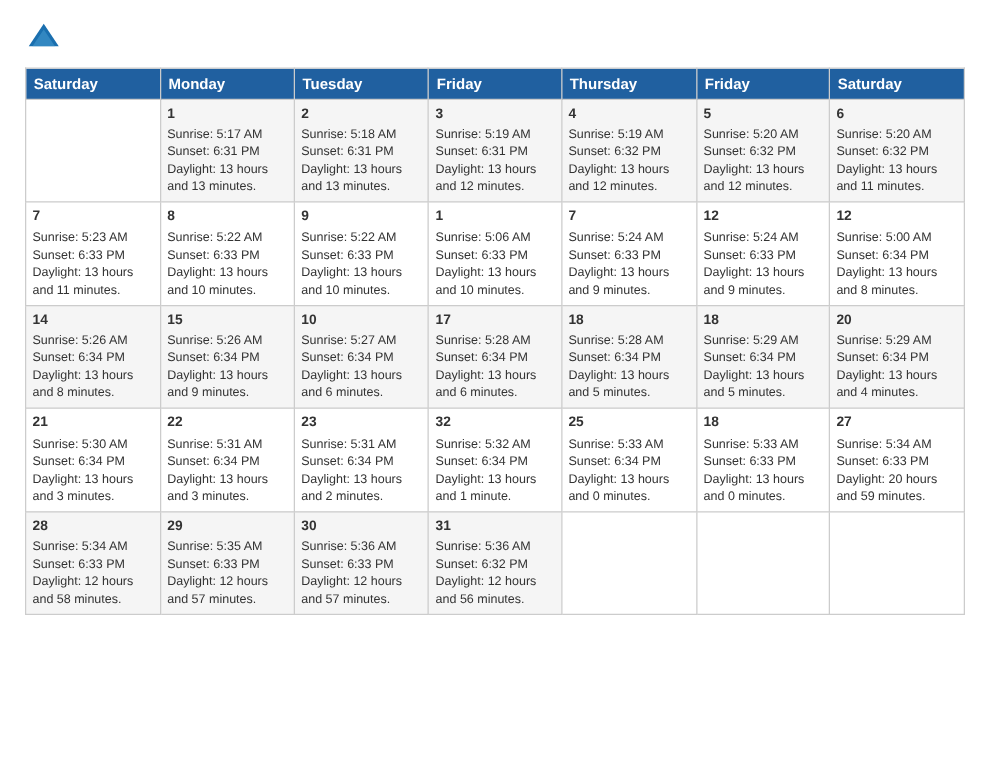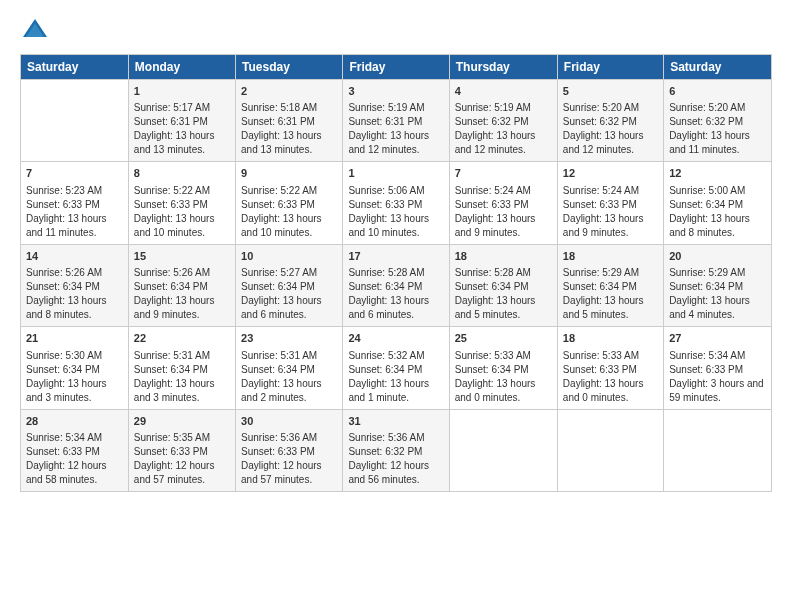--- a/index.html
+++ b/index.html
@@ -218,36 +218,36 @@
           <span>Sunset: 6:34 PM</span><br>
           <span>Daylight: 13 hours and 3 minutes.</span></td>
           <td><span class="day-num">22</span>
           <span>Sunrise: 5:31 AM</span><br>
           <span>Sunset: 6:34 PM</span><br>
           <span>Daylight: 13 hours and 3 minutes.</span></td>
           <td><span class="day-num">23</span>
           <span>Sunrise: 5:31 AM</span><br>
           <span>Sunset: 6:34 PM</span><br>
           <span>Daylight: 13 hours and 2 minutes.</span></td>
-          <td><span class="day-num">24</span>
+          <td><span class="day-num">32</span>
           <span>Sunrise: 5:32 AM</span><br>
           <span>Sunset: 6:34 PM</span><br>
           <span>Daylight: 13 hours and 1 minute.</span></td>
           <td><span class="day-num">25</span>
           <span>Sunrise: 5:33 AM</span><br>
           <span>Sunset: 6:34 PM</span><br>
           <span>Daylight: 13 hours and 0 minutes.</span></td>
           <td><span class="day-num">18</span>
           <span>Sunrise: 5:33 AM</span><br>
           <span>Sunset: 6:33 PM</span><br>
           <span>Daylight: 13 hours and 0 minutes.</span></td>
           <td><span class="day-num">27</span>
           <span>Sunrise: 5:34 AM</span><br>
           <span>Sunset: 6:33 PM</span><br>
-          <span>Daylight: 3 hours and 59 minutes.</span></td>
+          <span>Daylight: 20 hours and 59 minutes.</span></td>
         </tr>
         <tr>
           <td><span class="day-num">28</span>
           <span>Sunrise: 5:34 AM</span><br>
           <span>Sunset: 6:33 PM</span><br>
           <span>Daylight: 12 hours and 58 minutes.</span></td>
           <td><span class="day-num">29</span>
           <span>Sunrise: 5:35 AM</span><br>
           <span>Sunset: 6:33 PM</span><br>
           <span>Daylight: 12 hours and 57 minutes.</span></td>

